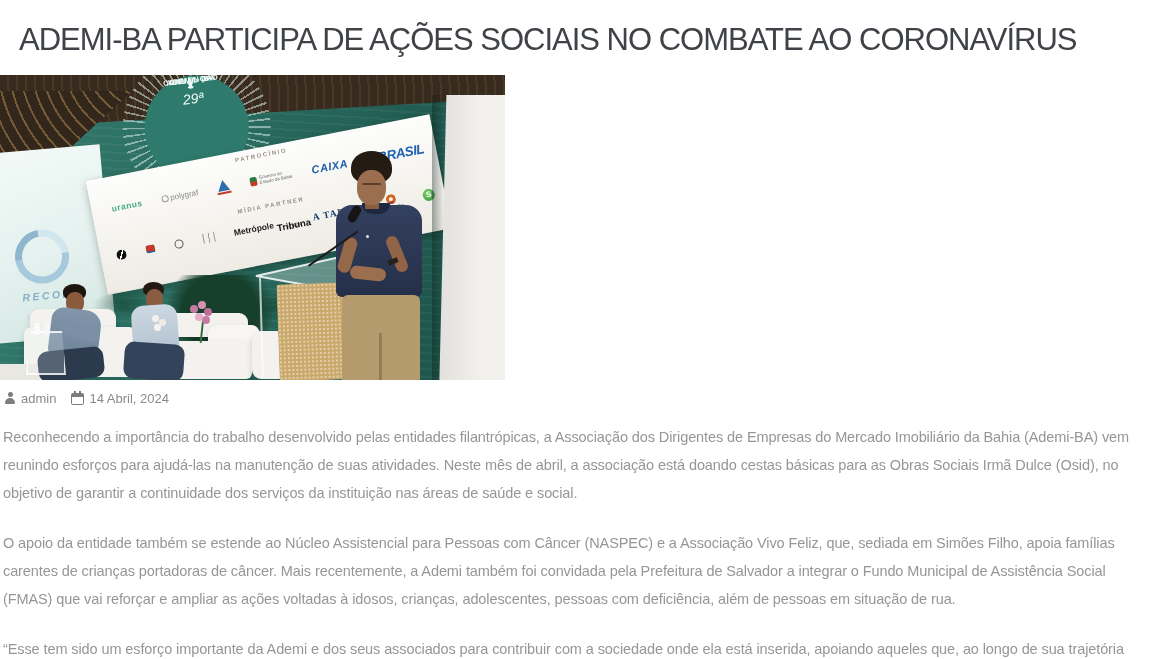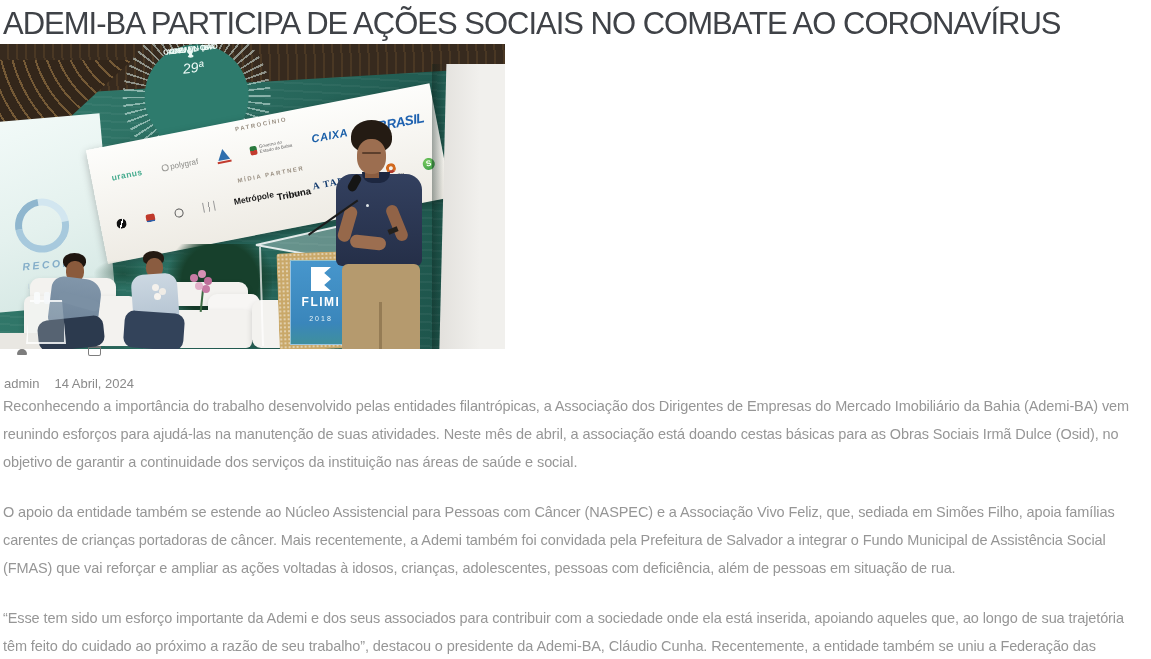--- a/index.html
+++ b/index.html
@@ -1,19 +1,19 @@
 <!DOCTYPE html>
 <html lang="pt"><head>
 <meta charset="utf-8">
 <style>
   html,body{margin:0;padding:0;background:#fff;}
   body{width:1151px;height:659px;overflow:hidden;font-family:"Liberation Sans",sans-serif;}
   .wrap{padding:0 3px;}
   h1.title{
-    margin:0;padding:5px 0 0 0;font-size:31px;line-height:38px;font-weight:400;
+    margin:16px;padding:5px 0 0 0;font-size:31px;line-height:38px;font-weight:400;
     color:#3f4247;letter-spacing:-1px;white-space:nowrap;overflow:hidden;
   }
   
   figure.photo{margin:1px 0 0 -3px;position:relative;width:505px;height:305px;overflow:hidden;background:#2a6c60;}
   .photo *{position:absolute;box-sizing:border-box;}
   .ph-bg{inset:0;background:
       repeating-linear-gradient(3deg,rgba(255,255,255,.045) 0 2px,rgba(0,0,0,0) 2px 8px),
       linear-gradient(105deg,#337b6d 0%,#2b6e61 38%,#225d53 72%,#1b4f46 100%);z-index:0;}
   .ph-ceiling{left:0;top:0;width:100%;height:58px;background:#372a1e;
       background-image:repeating-linear-gradient(88deg,rgba(160,118,62,.18) 0 2px,rgba(0,0,0,0) 2px 9px);
@@ -154,21 +154,21 @@
   .flimi-glyph{position:static;margin-top:6px;width:20px;height:24px;background:#fff;
       clip-path:polygon(0 0,100% 0,66% 25%,100% 50%,66% 75%,100% 100%,0 100%);}
   .flimi-brand{position:static;margin-top:4px;font-size:12px;font-weight:700;letter-spacing:1.5px;color:#fff;}
   .flimi-year{position:static;margin-top:6px;font-size:7px;letter-spacing:2px;color:#e8f4f8;}
   .mic-arm{left:308px;top:190px;width:60px;height:2px;background:#1c1c1c;transform:rotate(-35deg);transform-origin:0 0;}
   .mic-head{left:350px;top:130px;width:9px;height:18px;background:#151515;border-radius:5px;transform:rotate(30deg);}
   .pod-svg{left:248px;top:176px;}
   
   .meta{display:flex;align-items:center;gap:15px;margin:9px 0 0 0;padding-left:1px;height:18px;
       font-size:13px;color:#8a8a8a;}
-  .meta-item{display:flex;align-items:center;gap:20px;flex-direction:column;}
+  .meta-item{display:flex;align-items:center;gap:5px;}
   .icon-person{position:relative;width:12px;height:13px;display:inline-block;}
   .icon-person::before{content:"";position:absolute;left:3.5px;top:0;width:5px;height:5px;border-radius:50%;background:#7d7d7d;}
   .icon-person::after{content:"";position:absolute;left:1px;top:6px;width:10px;height:6px;border-radius:5px 5px 1px 1px;background:#7d7d7d;}
   .icon-cal{position:relative;width:13px;height:13px;display:inline-block;}
   .icon-cal::before{content:"";position:absolute;left:0;right:0;top:1px;bottom:0;border:1.5px solid #7d7d7d;border-top-width:4px;border-radius:2px;}
   .icon-cal::after{content:"";position:absolute;top:-1px;left:3px;width:2px;height:3px;background:#7d7d7d;box-shadow:5px 0 0 #7d7d7d;}
   .body-text p{margin:0 0 22px 0;font-size:14.5px;line-height:28px;letter-spacing:-.1px;color:#969696;}
   .body-text{margin-top:16px;}
 </style>
 </head>
@@ -276,25 +276,20 @@
     <div class="prop orchid"></div>
     <div class="prop worchid"></div>
 
     <svg class="stage pod-svg" width="180" height="132" viewBox="0 0 180 132">
       <polygon points="8,25 92,6 172,22 102,42" fill="rgba(238,247,250,0.32)" stroke="rgba(255,255,255,0.85)" stroke-width="2"></polygon>
       <line x1="12" y1="27" x2="15" y2="126" stroke="rgba(255,255,255,0.7)" stroke-width="2"></line>
       <line x1="102" y1="44" x2="102" y2="128" stroke="rgba(255,255,255,0.55)" stroke-width="2"></line>
       <line x1="170" y1="24" x2="165" y2="100" stroke="rgba(255,255,255,0.55)" stroke-width="2"></line>
     </svg>
     <div class="stage podium-gold"></div>
-    <div class="stage podium-blue">
-      <div class="flimi-glyph"></div>
-      <div class="flimi-brand">FLIMI</div>
-      <div class="flimi-year">2018</div>
-    </div>
 
     <div class="stage sp-polo"></div>
     <div class="stage sp-collar"></div>
     <div class="stage sp-logo"></div>
     <div class="stage sp-neck"></div>
     <div class="stage sp-hair"></div>
     <div class="stage sp-face"></div>
     <div class="stage sp-eyes"></div>
     <div class="stage sp-fore-l"></div>
     <div class="stage sp-fore-r"></div>

